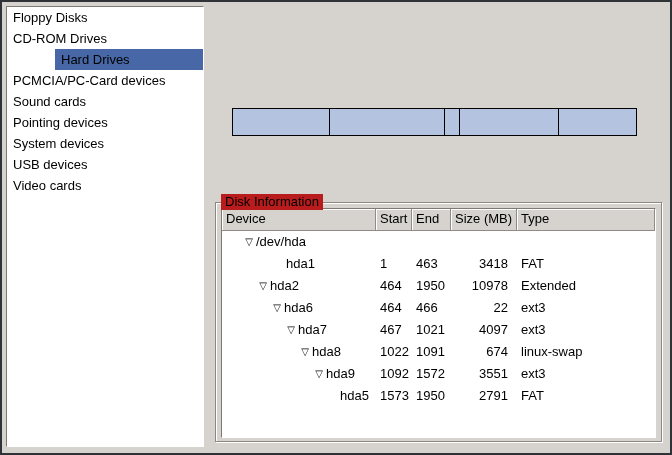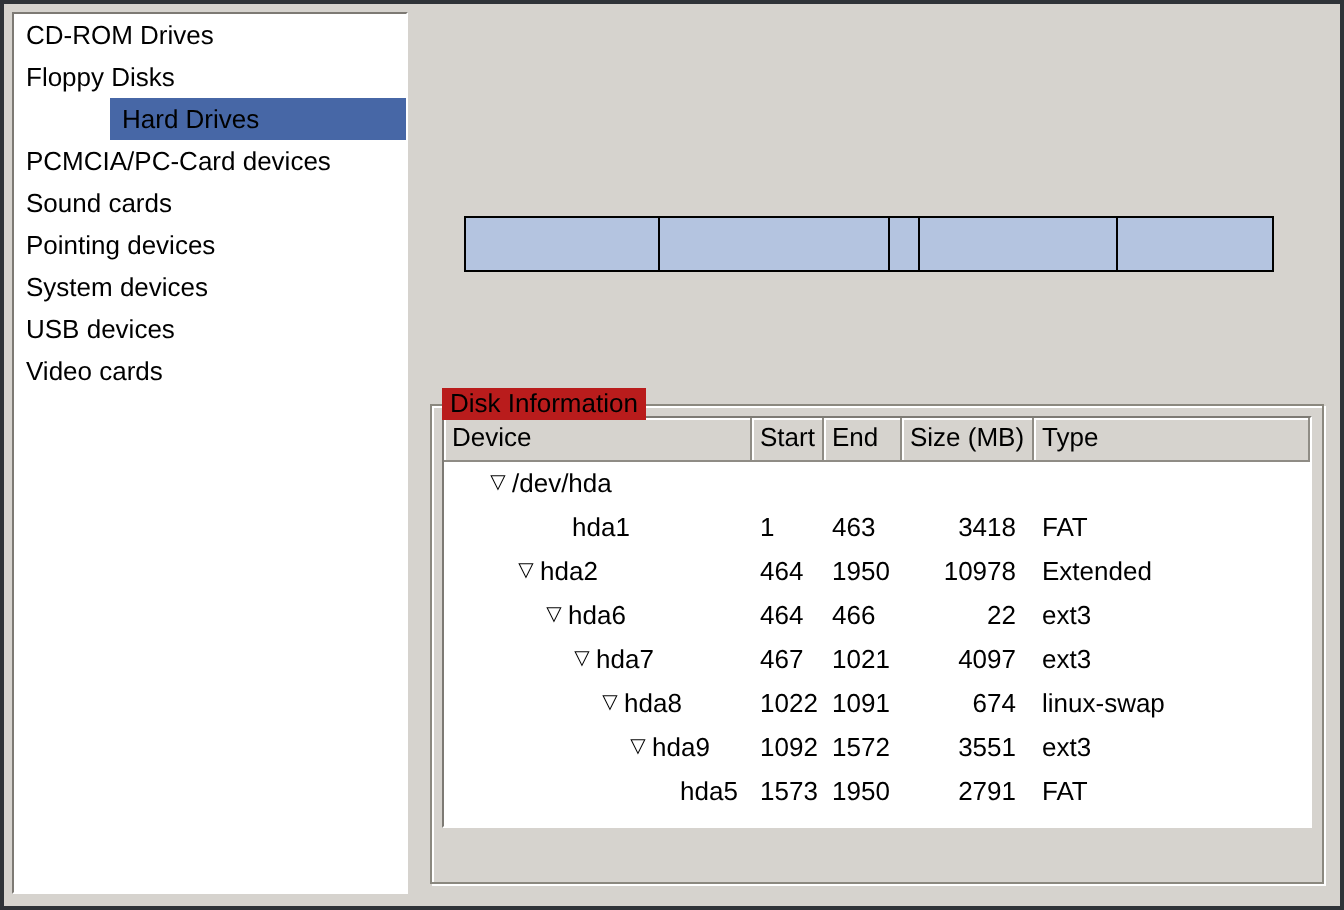--- a/index.html
+++ b/index.html
@@ -43,21 +43,21 @@
     box-shadow:1px 1px 0 0 #ffffff, inset 1px 1px 0 0 #ffffff;
     box-sizing:border-box;
   }
   .frame-label {
     position:absolute; left:219px; top:192px; height:16px; line-height:16px;
     background:#b91c1c; padding:0 4px; z-index:2;
   }
 
   
   .table {
-    position:absolute; left:219px; top:206px; width:435px; height:206px;
+    position:absolute; left:219px; top:206px; width:435px; height:230px;
     background:#fff;
     border:1px solid; border-color:#7d7a74 #fff #fff #7d7a74;
     box-sizing:border-box; overflow:hidden;
   }
   .thead { display:flex; height:22px; }
   .th {
     background:#d6d3ce; box-sizing:border-box; height:22px; line-height:20px;
     padding:0 4px; white-space:nowrap; overflow:hidden;
     border-right:1px solid #8f8c85; border-bottom:1px solid #8f8c85;
     box-shadow:inset 1px 1px 0 #fff; cursor:default;
@@ -76,22 +76,22 @@
     display:inline-block; width:14px; text-align:center;
     font-size:10px; line-height:22px; color:#000; cursor:default;
   }
 </style>
 </head>
 <body>
 
 <div id="app" style="background: rgb(214, 211, 206);">
 
   <div class="sidebar">
+      <div class="sb-item">Floppy Disks</div>
       <div class="sb-item">CD-ROM Drives</div>
-      <div class="sb-item">Floppy Disks</div>
       <div class="sb-item selected">Hard Drives</div>
       <div class="sb-item">PCMCIA/PC-Card devices</div>
       <div class="sb-item">Sound cards</div>
       <div class="sb-item">Pointing devices</div>
       <div class="sb-item">System devices</div>
       <div class="sb-item">USB devices</div>
       <div class="sb-item">Video cards</div>
     </div>
 
 

